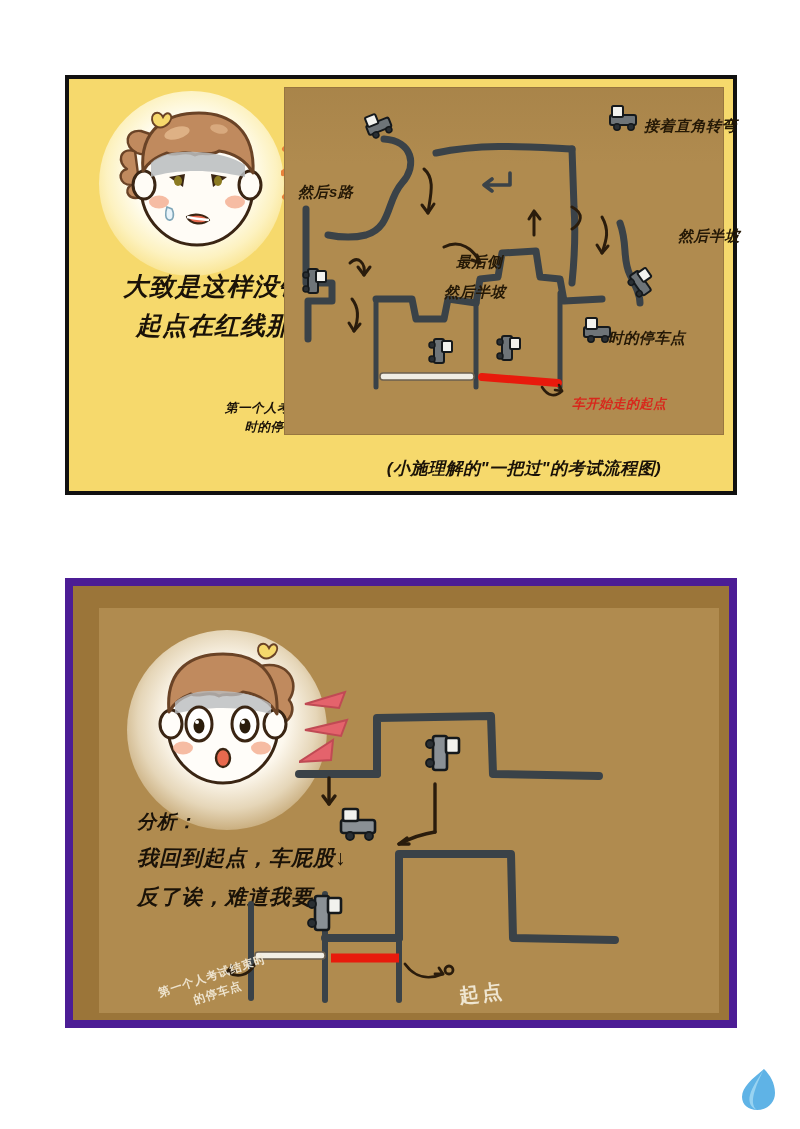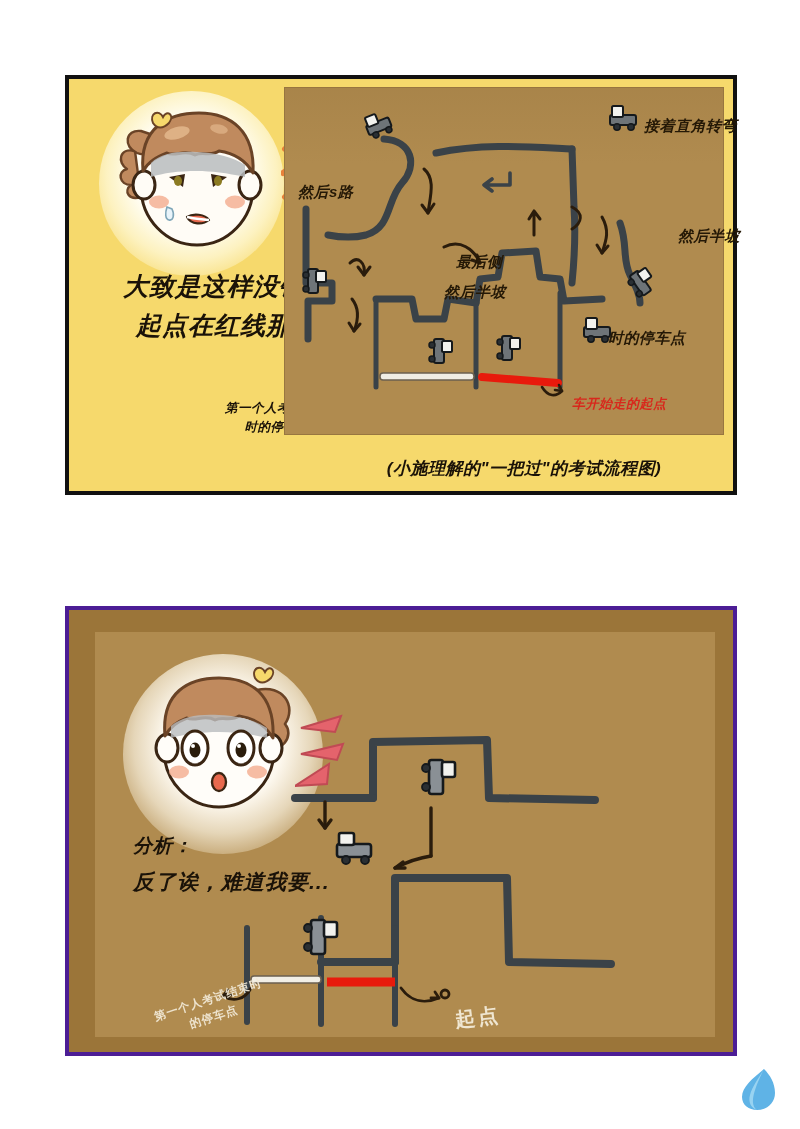--- a/index.html
+++ b/index.html
@@ -85,22 +85,21 @@
     color: #1a1208;
     letter-spacing: .5px;
   }
 
   
   .panel2 {
     position: absolute;
     left: 65px; top: 578px;
     width: 672px; height: 450px;
     background: #9B7539;
-    border: 4px solid #4c1d95;
-    margin-top: 28px;
+    border: 8px solid #4c1d95;
   }
   .map2 {
     position: absolute;
     left: 26px; top: 22px;
     width: 620px; height: 405px;
     background: #B08B4F;
   }
   .glow2 {
     position: absolute;
     left: 28px; top: 22px;
@@ -424,20 +423,21 @@
     <div class="face-wrap" style="left:200px; top:80px; width:60px; height:90px;">
       <svg width="60" height="90" viewBox="0 0 60 90">
         <path d="M6 16 L46 4 L40 20 Z" fill="#E4636C" stroke="#C04A54" stroke-width="2"></path>
         <path d="M6 42 L48 32 L42 48 Z" fill="#E4636C" stroke="#C04A54" stroke-width="2"></path>
         <path d="M0 74 L34 52 L32 72 Z" fill="#E4636C" stroke="#C04A54" stroke-width="2"></path>
       </svg>
     </div>
 
     <div class="p2-text">
       <div class="l1">分析：</div>
+      <div>我回到起点，车屁股↓</div>
       <div>反了诶，难道我要...</div>
     </div>
 
     <svg class="track" width="620" height="405" viewBox="0 0 620 405">
       <g stroke="#3A4248" stroke-width="8" fill="none" stroke-linecap="round" stroke-linejoin="round">
 
         <path d="M278 166 L278 110 L392 108 L394 166 L500 168"></path>
         <path d="M278 166 L200 166"></path>
 
         <path d="M300 330 L300 246 L412 246 L414 330 L516 332"></path>

